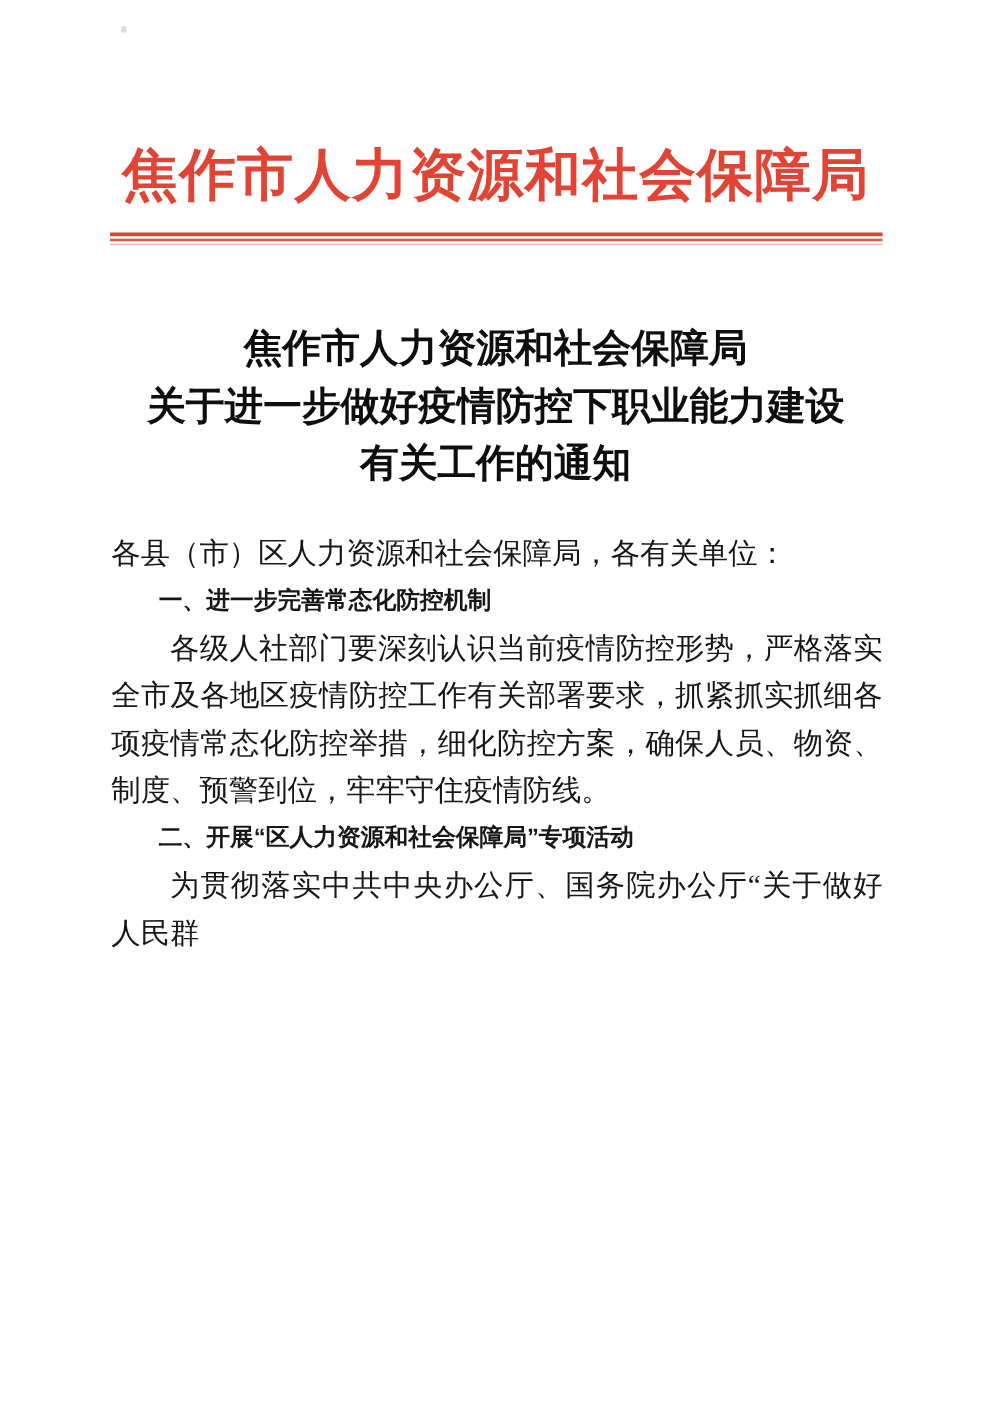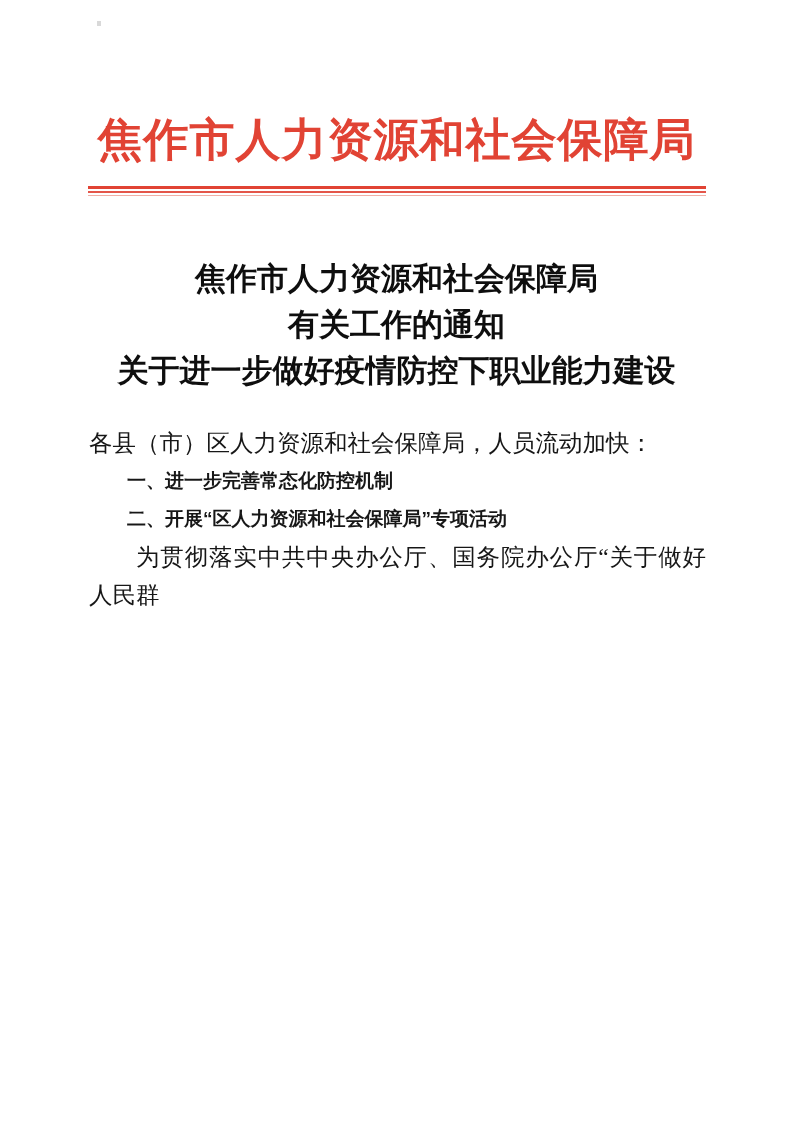--- a/index.html
+++ b/index.html
@@ -110,27 +110,28 @@
   <div class="rule rule-top">
     <div class="l1"></div>
     <div class="g1"></div>
     <div class="l2"></div>
     <div class="g2"></div>
     <div class="l3"></div>
   </div>
 
   <div class="doc-title">
     <div>焦作市人力资源和社会保障局</div>
+    <div>关于进一步做好疫情防控下职业能力建设</div>
     <div>有关工作的通知</div>
-    <div>关于进一步做好疫情防控下职业能力建设</div>
   </div>
 
   <div class="doc-body">
-    <p class="salutation">各县（市）区人力资源和社会保障局，人员流动加快：</p>
+    <p class="salutation">各县（市）区人力资源和社会保障局，各有关单位：</p>
     <p class="heading">一、进一步完善常态化防控机制</p>
+    <p class="para">各级人社部门要深刻认识当前疫情防控形势，严格落实全市及各地区疫情防控工作有关部署要求，抓紧抓实抓细各项疫情常态化防控举措，细化防控方案，确保人员、物资、制度、预警到位，牢牢守住疫情防线。</p>
     <p class="heading">二、开展“区人力资源和社会保障局”专项活动</p>
     <p class="para">为贯彻落实中共中央办公厅、国务院办公厅“关于做好人民群</p>
   </div>
 
   <div class="rule rule-bottom">
     <div class="l3"></div>
     <div class="g2"></div>
     <div class="l2"></div>
     <div class="g1"></div>
     <div class="l1"></div>

